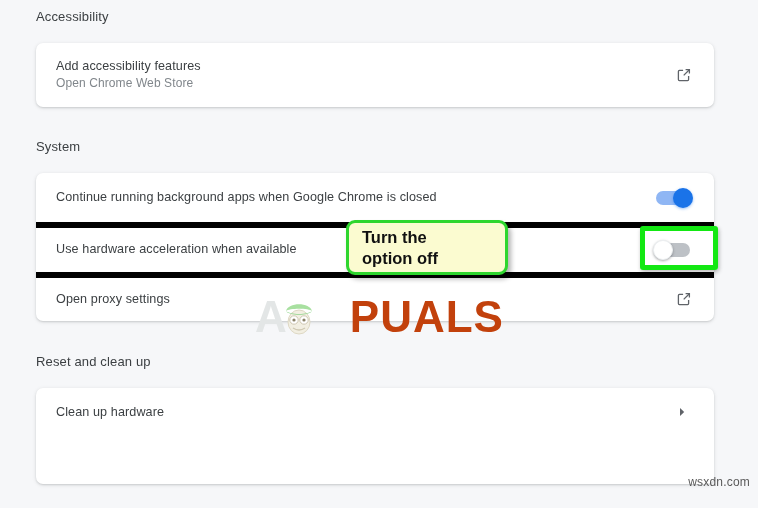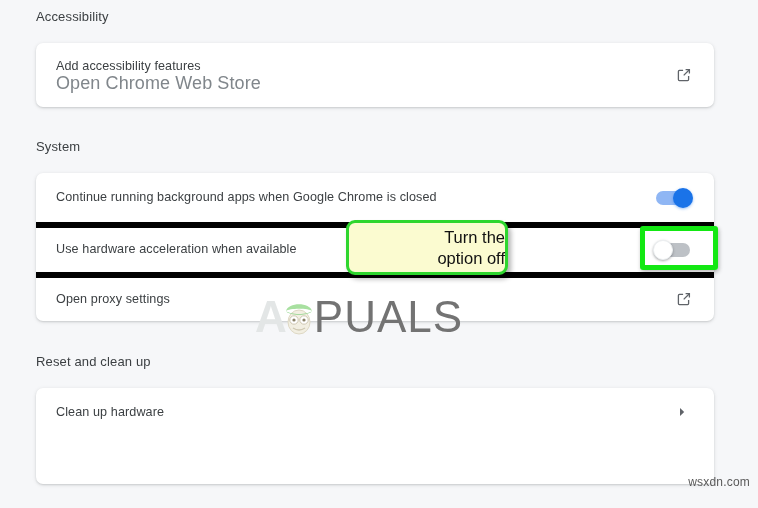--- a/index.html
+++ b/index.html
@@ -70,21 +70,21 @@
     flex: 1 1 auto;
     min-width: 0;
   }
   .row-primary {
     font-size: 12.6px;
     color: #3c4043;
     line-height: 17px;
     letter-spacing: 0.1px;
   }
   .row-secondary {
-    font-size: 18px;
+    font-size: 12px;
     color: #80868b;
     line-height: 17px;
     letter-spacing: 0.1px;
     margin-top: 0;
   }
 
   
   .ext-icon {
     flex: 0 0 auto;
     width: 16px;
@@ -152,25 +152,24 @@
     border-radius: 9px;
     box-sizing: border-box;
     box-shadow: 3px 4px 5px rgba(0,0,0,0.30);
     display: flex;
     flex-direction: column;
     justify-content: center;
     padding-left: 13px;
   }
   #callout .line {
     font-size: 16.5px;
-    font-weight: normal;
+    font-weight: bold;
     color: #111111;
     line-height: 21px;
     letter-spacing: 0px;
-    text-align: right;
   }
 
   
   #watermark {
     position: absolute;
     left: 255px;
     top: 289px;
     width: 240px;
     height: 56px;
     display: flex;
@@ -180,24 +179,25 @@
   }
   #watermark .wm-a {
     font-size: 44px;
     font-weight: bold;
     color: #e3e6e6;
     letter-spacing: 1px;
     line-height: 44px;
   }
   #watermark .wm-rest {
     font-size: 44px;
-    font-weight: normal;
-    color: #737373;
+    font-weight: bold;
+    color: #c2410c;
     letter-spacing: 1px;
     line-height: 44px;
+    margin-left: 36px;
   }
   #watermark .wm-logo {
     position: relative;
     width: 34px;
     height: 44px;
     margin: 0 -2px 0 -6px;
   }
   #watermark .wm-logo svg { display:block; }
 
   

